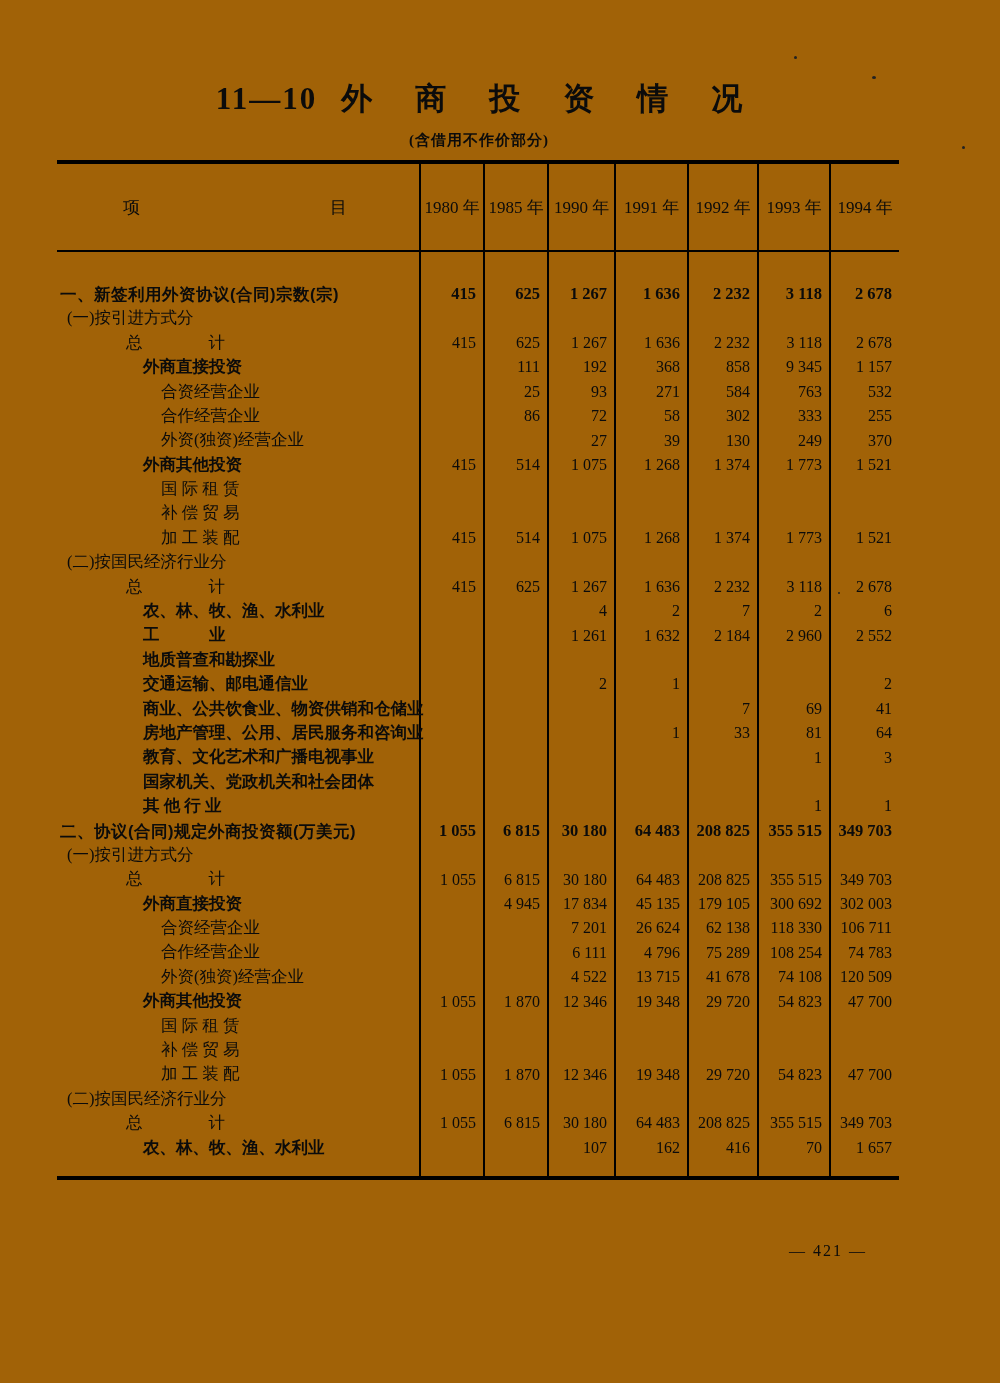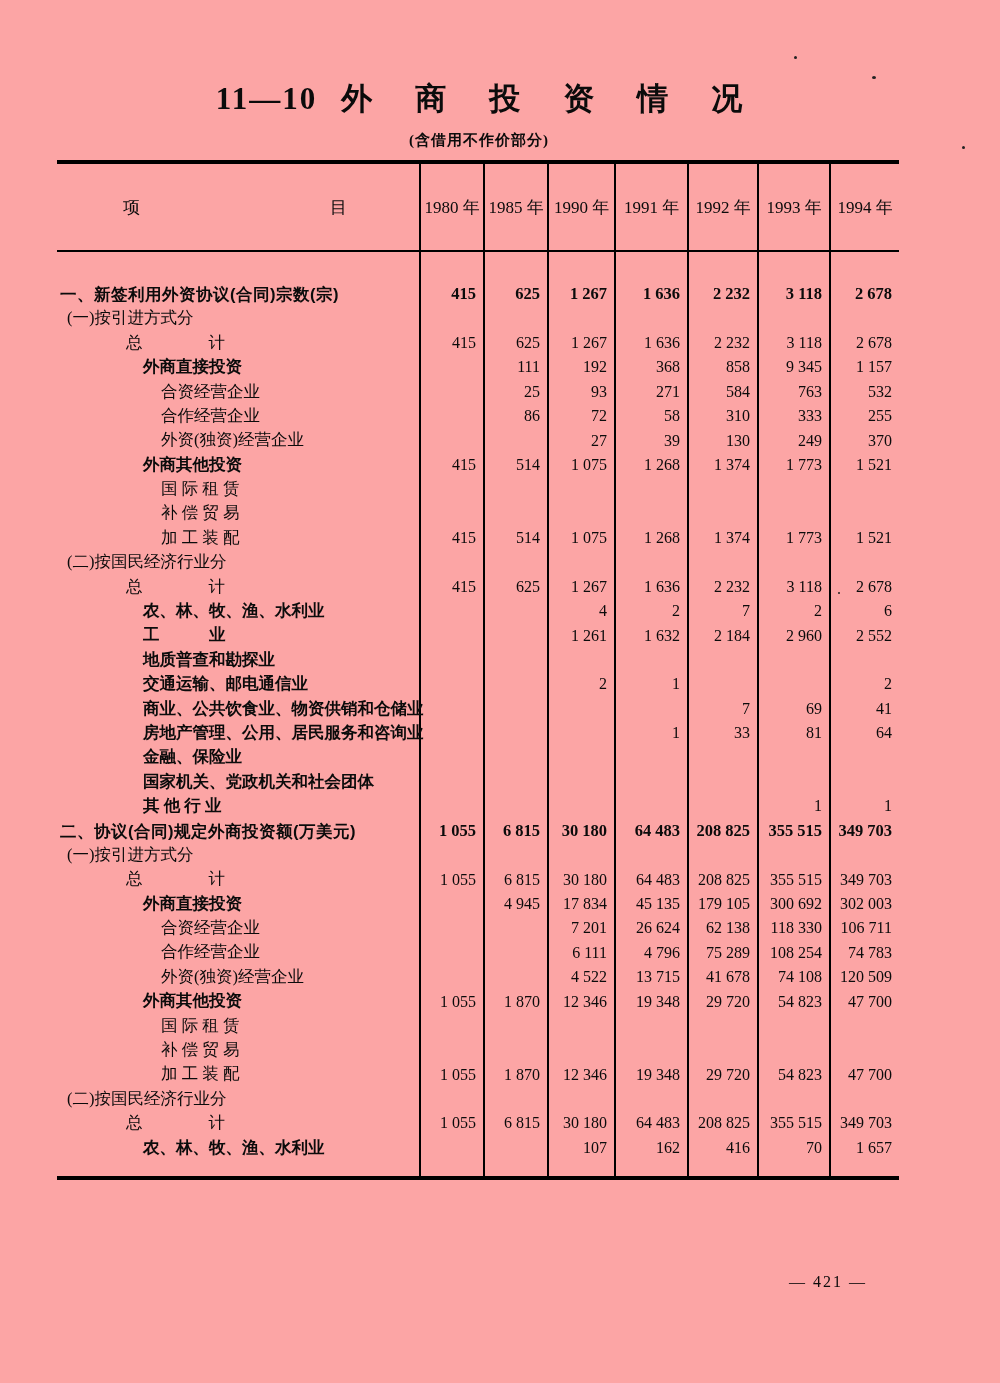--- a/index.html
+++ b/index.html
@@ -1,19 +1,19 @@
 <!DOCTYPE html>
 <html><head>
 <meta charset="utf-8">
 <style>
   html,body { margin:0; padding:0; background:#e8e8e8; }
   .page {
     position:relative;
     width:1000px; height:1383px;
-    background:#fca5a5;
+    background:#a16207;
     font-family:"Liberation Serif","DejaVu Serif",serif;
     color:#0b0b0b;
     overflow:hidden;
   }
   .title {
     position:absolute; top:78px; left:0; width:958px;
     text-align:center;
     font-size:31px; font-weight:bold;
     white-space:nowrap;
   }
@@ -62,21 +62,21 @@
   .ind2 { padding-left:69px; }
   .ind3 { padding-left:86px;font-weight:bold; }
   .ind4 { padding-left:104px; }
   tr.bold-row td { font-weight:bold; }
   tr.bold-row td.label-cell {
     font-family:"Liberation Sans","DejaVu Sans",sans-serif;
     font-size:16.5px; letter-spacing:0.5px;
   }
   tr.bold-row td.num-cell { font-size:16.5px; }
   .page-number {
-    position:absolute; top:1273px; left:758px;
+    position:absolute; top:1242px; left:758px;
     width:140px; text-align:center;
     font-size:16px; letter-spacing:2px;
     white-space:nowrap;
   }
   .speck { position:absolute; background:#222; border-radius:50%; }
   .speck.s1 { left:794px; top:56px;  width:3px; height:3px; }
   .speck.s2 { left:872px; top:76px;  width:4px; height:3px; }
   .speck.s3 { left:962px; top:146px; width:3px; height:3px; }
   .speck.s4 { left:838px; top:592px; width:2px; height:2px; }
 </style>
@@ -169,21 +169,21 @@
           <td class="num-cell">584</td>
           <td class="num-cell">763</td>
           <td class="num-cell">532</td>
         </tr>
         <tr>
           <td class="label-cell ind4">合作经营企业</td>
           <td class="num-cell"></td>
           <td class="num-cell">86</td>
           <td class="num-cell">72</td>
           <td class="num-cell">58</td>
-          <td class="num-cell">310</td>
+          <td class="num-cell">302</td>
           <td class="num-cell">333</td>
           <td class="num-cell">255</td>
         </tr>
         <tr>
           <td class="label-cell ind4">外资(独资)经营企业</td>
           <td class="num-cell"></td>
           <td class="num-cell"></td>
           <td class="num-cell">27</td>
           <td class="num-cell">39</td>
           <td class="num-cell">130</td>
@@ -304,28 +304,28 @@
           <td class="label-cell ind3">房地产管理、公用、居民服务和咨询业</td>
           <td class="num-cell"></td>
           <td class="num-cell"></td>
           <td class="num-cell"></td>
           <td class="num-cell">1</td>
           <td class="num-cell">33</td>
           <td class="num-cell">81</td>
           <td class="num-cell">64</td>
         </tr>
         <tr>
-          <td class="label-cell ind3">金融、保险业</td>
-          <td class="num-cell"></td>
-          <td class="num-cell"></td>
-          <td class="num-cell"></td>
-          <td class="num-cell"></td>
-          <td class="num-cell"></td>
-          <td class="num-cell"></td>
-          <td class="num-cell"></td>
+          <td class="label-cell ind3">教育、文化艺术和广播电视事业</td>
+          <td class="num-cell"></td>
+          <td class="num-cell"></td>
+          <td class="num-cell"></td>
+          <td class="num-cell"></td>
+          <td class="num-cell"></td>
+          <td class="num-cell">1</td>
+          <td class="num-cell">3</td>
         </tr>
         <tr>
           <td class="label-cell ind3">国家机关、党政机关和社会团体</td>
           <td class="num-cell"></td>
           <td class="num-cell"></td>
           <td class="num-cell"></td>
           <td class="num-cell"></td>
           <td class="num-cell"></td>
           <td class="num-cell"></td>
           <td class="num-cell"></td>

